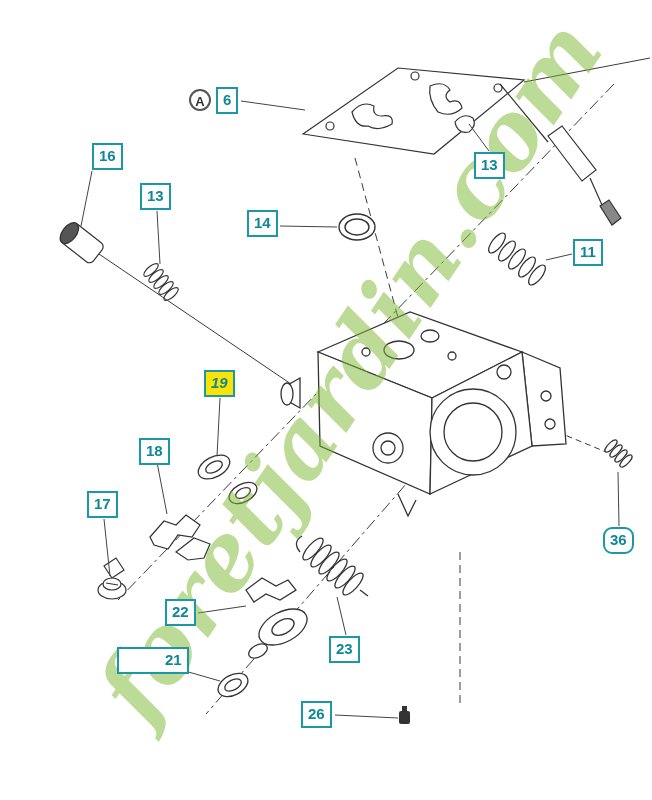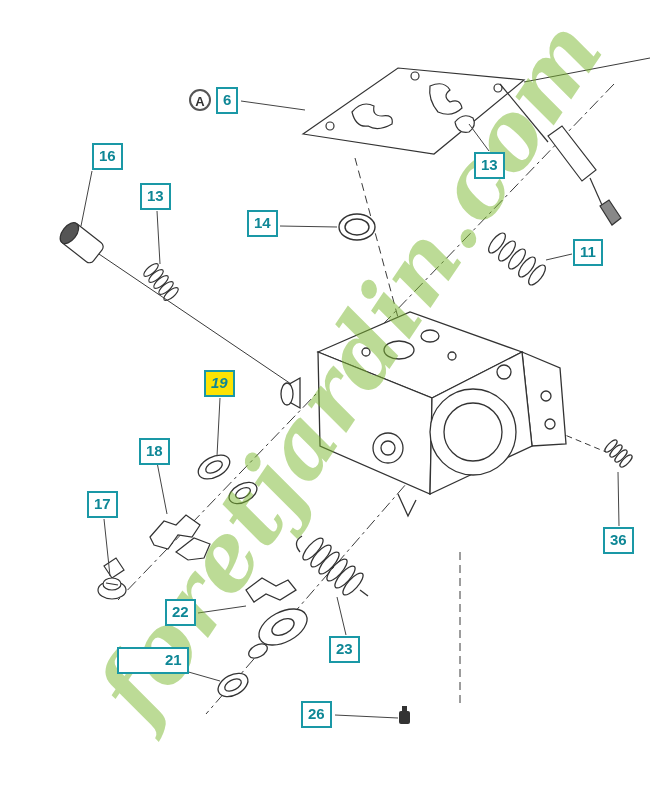--- a/index.html
+++ b/index.html
@@ -189,20 +189,20 @@
   <div class="callout-layer">
       <div class="callout" style="left: 216px; top: 87px;">6</div>
       <div class="callout" style="left: 92px; top: 143px;">16</div>
       <div class="callout" style="left: 474px; top: 152px;">13</div>
       <div class="callout" style="left: 140px; top: 183px;">13</div>
       <div class="callout" style="left: 247px; top: 210px;">14</div>
       <div class="callout" style="left: 573px; top: 239px; text-align: center;">11</div>
       <div class="callout highlight" style="left: 204px; top: 370px;">19</div>
       <div class="callout" style="left: 139px; top: 438px;">18</div>
       <div class="callout" style="left: 87px; top: 491px;">17</div>
-      <div class="callout" style="left: 603px; top: 527px;">36</div>
+      <div class="callout" style="left: 603px; top: 527px; border-radius: 9px;">36</div>
       <div class="callout" style="left: 165px; top: 599px;">22</div>
       <div class="callout" style="left: 329px; top: 636px;">23</div>
       <div class="callout" style="left: 117px; top: 647px; padding-left: 46px;">21</div>
       <div class="callout" style="left: 301px; top: 701px; text-align: right;">26</div>
     </div>
 
 </div>
 
 </body></html>

